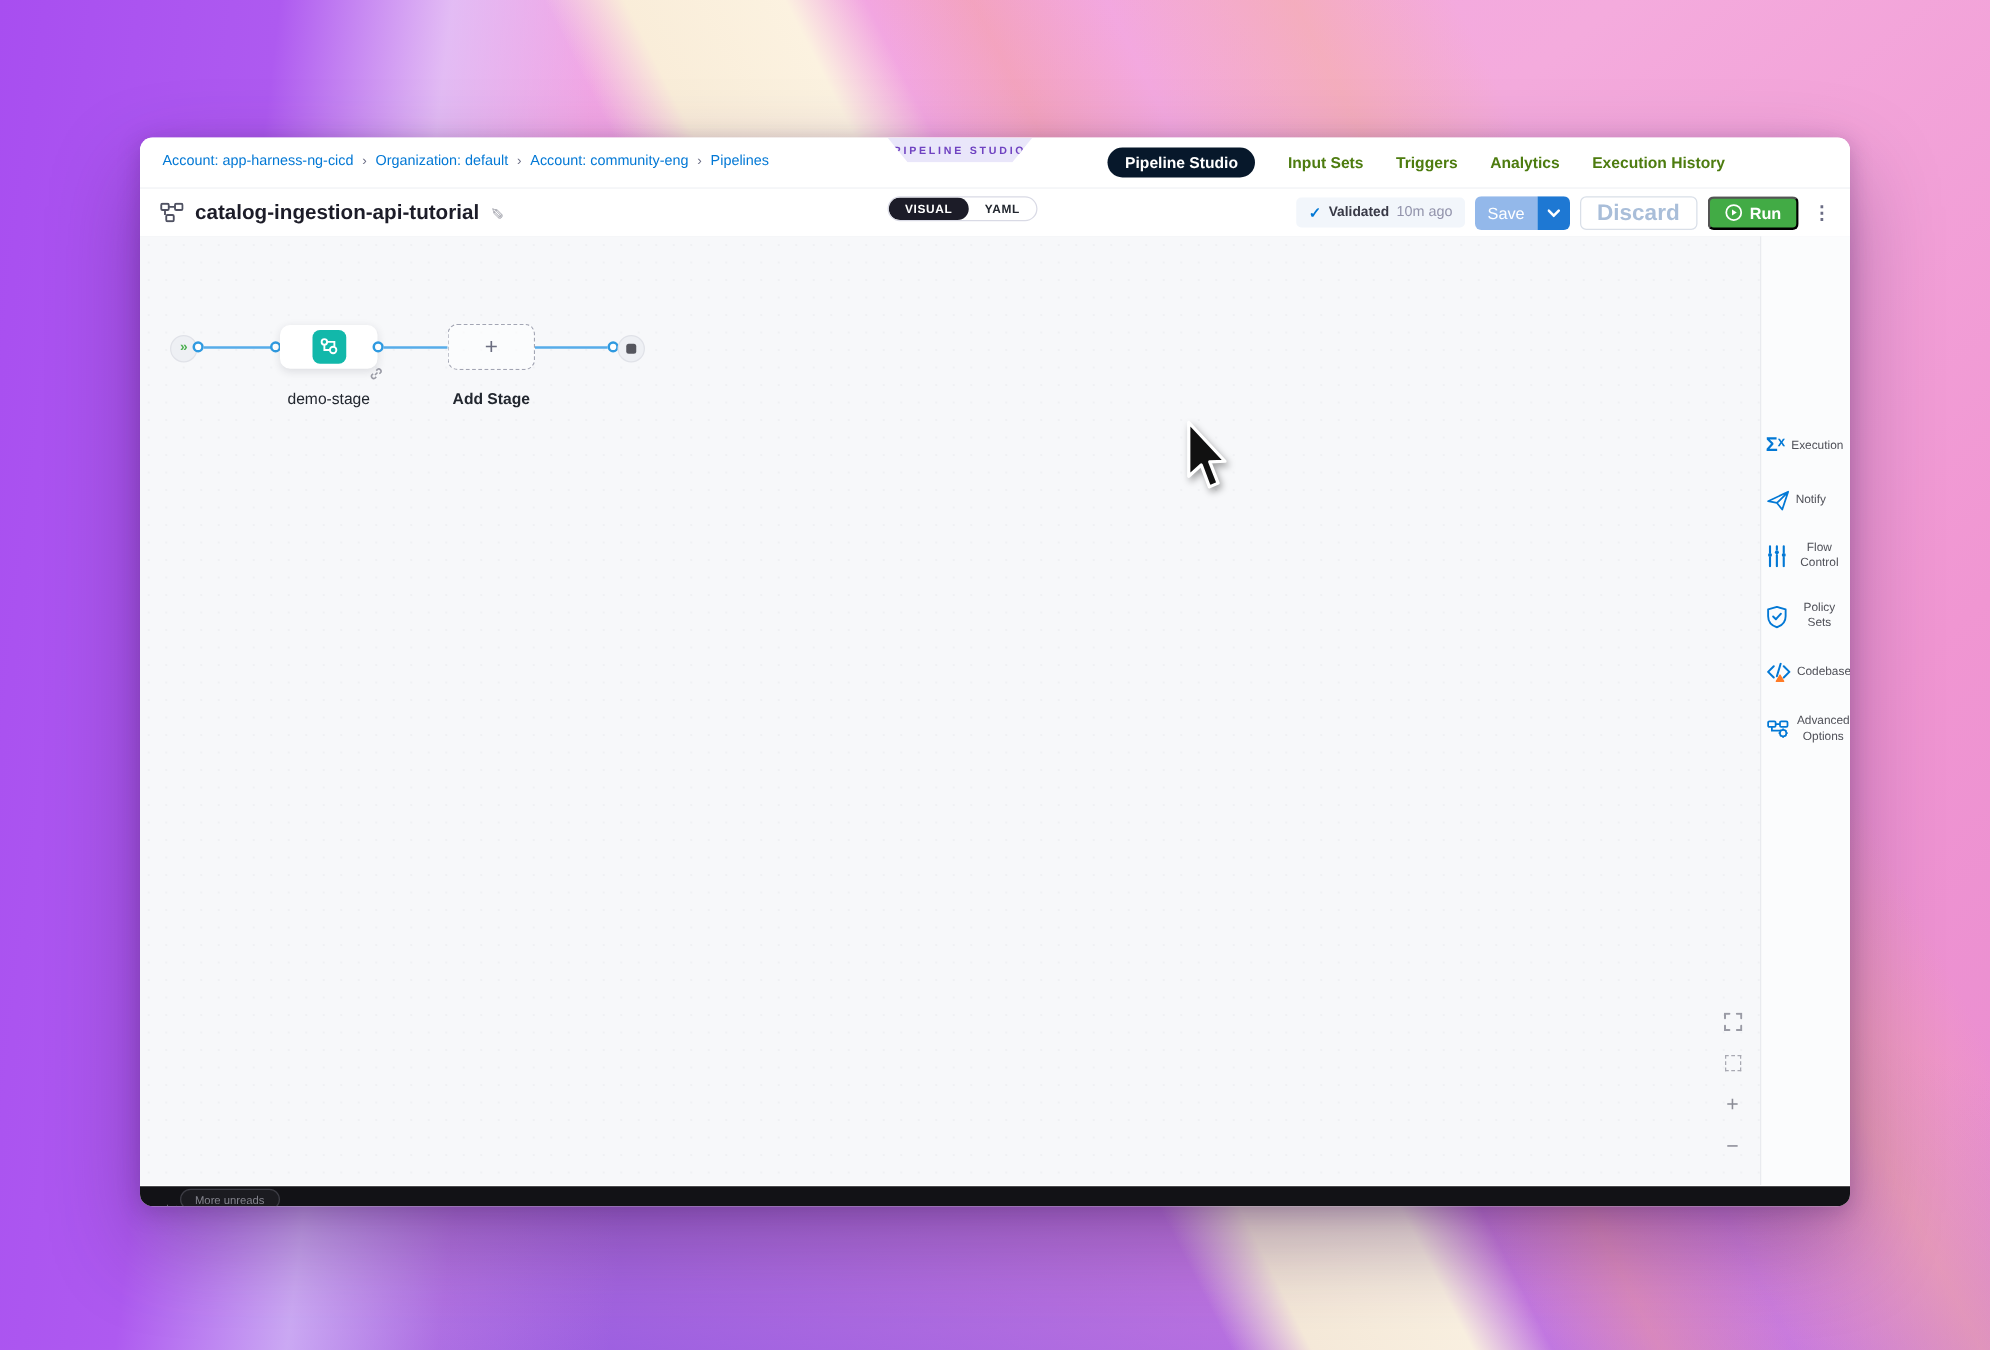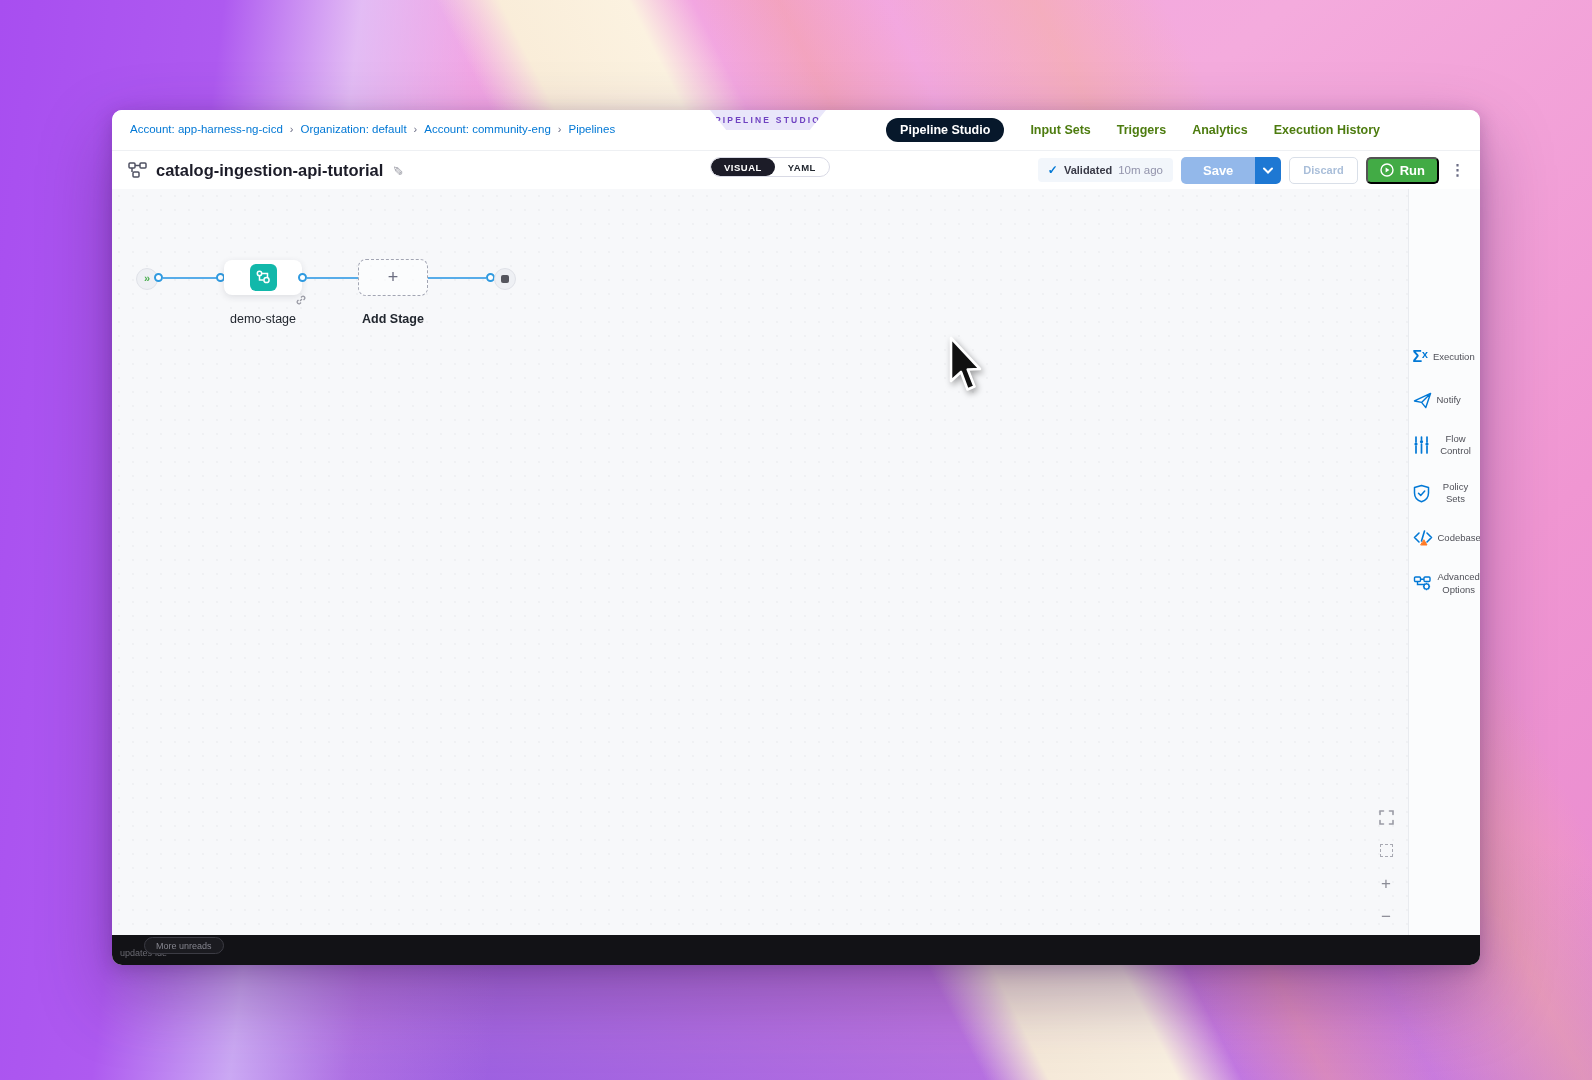--- a/index.html
+++ b/index.html
@@ -36,24 +36,24 @@
   .toggle{position:absolute;left:598px;top:6px;height:18px;display:flex;align-items:center;
     border:1px solid #d9dae5;border-radius:12px;background:#fff;overflow:hidden;}
   .tog-seg{font-size:9.5px;font-weight:700;letter-spacing:.5px;padding:0 13px;height:18px;display:flex;align-items:center;cursor:pointer;color:#22272f;}
   .tog-seg.sel{background:#1c1c28;color:#fff;border-radius:12px;}
   .right-grp{position:absolute;right:12px;top:5px;height:28px;display:flex;align-items:center;gap:8px;}
   .validated{display:flex;align-items:center;gap:6px;background:#f2f6fb;border-radius:4px;padding:0 10px;height:24px;}
   .vcheck{color:#0278d5;font-size:12px;font-weight:700;}
   .vlabel{font-size:11px;font-weight:700;color:#383946;}
   .vtime{font-size:11.5px;color:#9293ab;}
   .save-split{display:flex;height:27px;border-radius:5px;overflow:hidden;cursor:pointer;}
-  .save-main{background:#93b8ea;color:#fff;font-size:13px;font-weight:700;display:flex;align-items:center;padding:0 22px;}
+  .save-main{background:#93b8ea;color:#fff;font-size:13px;font-weight:400;display:flex;align-items:center;padding:0 10px;}
   .save-caret{background:#1e78d3;width:26px;display:flex;align-items:center;justify-content:center;}
   .btn-discard{height:27px;border:1px solid #d9dfe8;border-radius:5px;background:#fff;color:#a9bed9;
-    font-size:11px;font-weight:700;display:flex;align-items:center;padding:0 13px;cursor:pointer;}
+    font-size:18px;font-weight:700;display:flex;align-items:center;padding:0 13px;cursor:pointer;}
   .btn-run{height:27px;border-radius:5px;background:#42ab45;color:#fff;font-size:13px;font-weight:700;
     display:flex;align-items:center;gap:6px;padding:0 12px;cursor:pointer;}
   .kebab{color:#6b6d85;font-size:15px;font-weight:700;padding:0 3px;cursor:pointer;letter-spacing:0;}
   
   .canvas{position:absolute;left:0;top:79px;right:0;bottom:17px;background:#f7f8fa;
     background-image:radial-gradient(rgba(80,85,100,.045) 1px,transparent 1px);background-size:14px 14px;}
   .node-circle{position:absolute;width:20px;height:20px;border-radius:50%;background:#eef0f4;border:1px solid #e0e2e8;
     display:flex;align-items:center;justify-content:center;}
   .start-glyph{color:#4caf50;font-size:11px;font-weight:700;line-height:1;margin-top:-1px;}
   .end-square{width:8px;height:8px;border-radius:2px;background:#55565e;}
@@ -73,21 +73,21 @@
   .side-item{display:flex;flex-direction:row;align-items:center;gap:5px;cursor:pointer;width:64px;}
   .side-icon{height:20px;display:flex;align-items:center;justify-content:center;color:#0278d5;}
   .sigma{font-size:16px;font-weight:700;color:#0278d5;line-height:1;}
   .side-label{font-size:9.5px;color:#4f5058;text-align:center;line-height:1.3;font-weight:500;}
   
   .cv-controls{position:absolute;right:84px;bottom:22px;display:flex;flex-direction:column;align-items:center;gap:13px;}
   .cv-btn{width:20px;height:20px;display:flex;align-items:center;justify-content:center;color:#9a9ba5;cursor:pointer;}
   .fit-square{width:13px;height:13px;border:1.4px dashed #a8a9b2;box-sizing:border-box;}
   .zoomtxt{font-size:17px;color:#8b8c96;line-height:1;}
   
-  .bstrip{position:absolute;left:0;right:0;bottom:0;height:30px;background:#121216;overflow:hidden;}
+  .bstrip{position:absolute;left:0;right:0;bottom:0;height:16px;background:#121216;overflow:hidden;}
   .bpill{position:absolute;left:32px;top:2px;height:15px;border:1px solid #3c3c44;border-radius:9px;
     display:flex;align-items:center;padding:0 11px;font-size:9px;color:#85858e;background:#1b1b20;}
   .bpartial{position:absolute;left:8px;top:13px;font-size:9px;color:#6a6a72;}
   
   .cursor{position:absolute;left:948px;top:336px;pointer-events:none;filter:drop-shadow(2px 3px 3px rgba(0,0,0,.35));}
 </style>
 </head>
 <body>
 
 <div class="wallpaper"></div>

